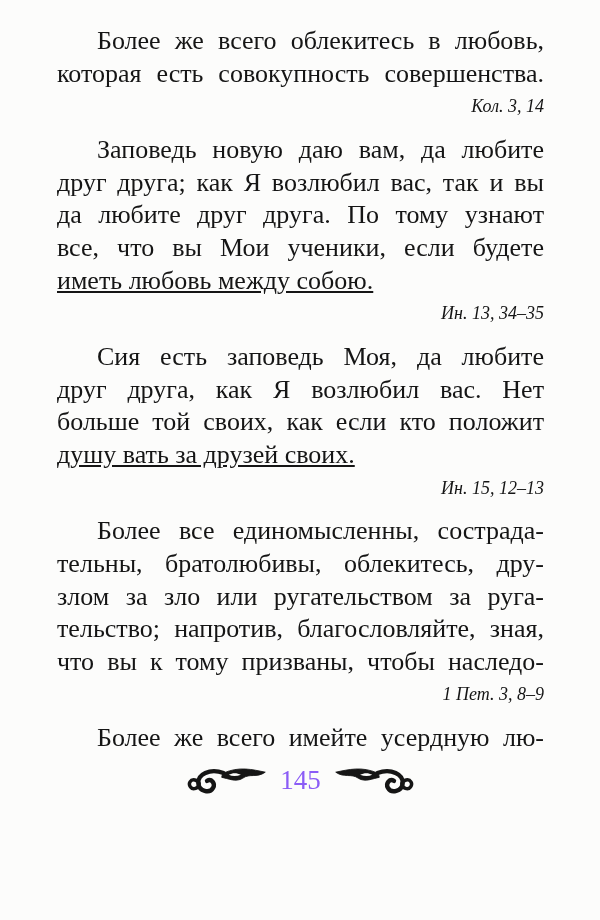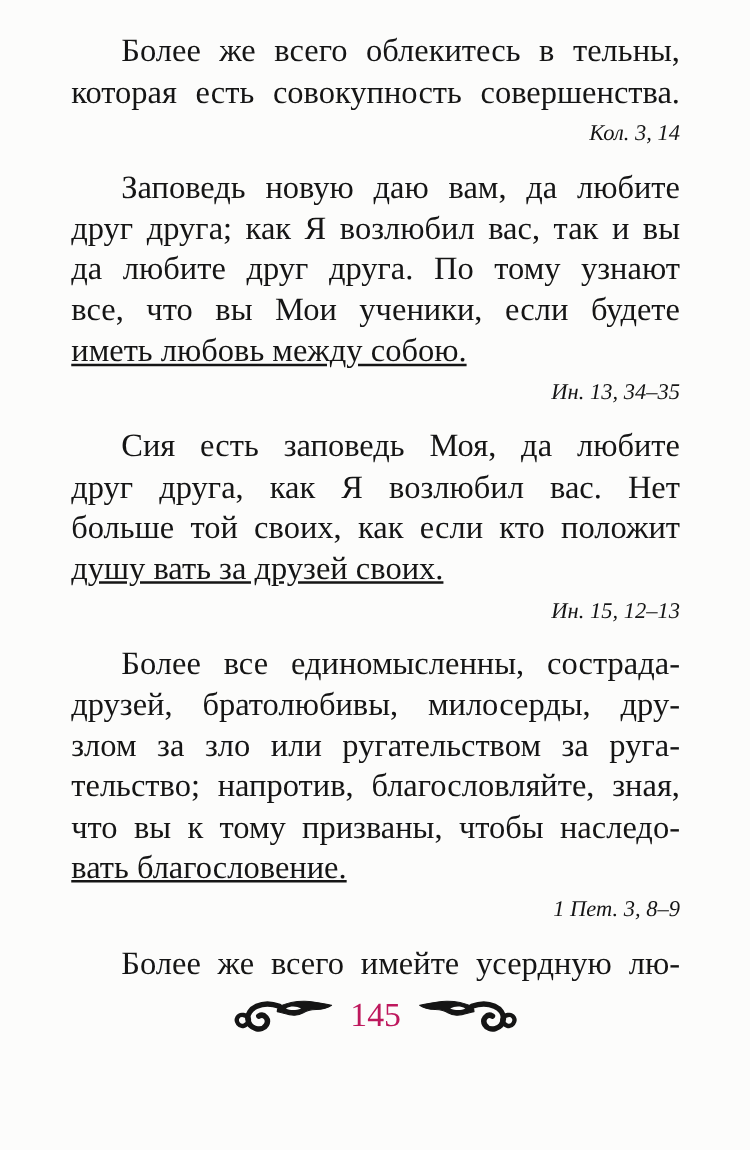--- a/index.html
+++ b/index.html
@@ -42,34 +42,34 @@
   .footer {
     margin-top: 5px;
     display: flex;
     align-items: center;
     justify-content: center;
     gap: 13px;
   }
   .page-number {
     font-size: 27px;
     line-height: 30px;
-    color: #be185d;
+    color: #8b5cf6;
   }
   .orn { display: inline-flex; align-items: center; }
   .orn svg { display: block; }
   .orn.mirrored svg { transform: scaleX(-1); }
 </style>
 </head>
 <body>
 
 <div class="page">
 
   <div class="quotes-area" id="quotes">
   <section class="quote">
-    <div class="line first">Более же всего облекитесь в тельны,</div>
+    <div class="line first">Более же всего облекитесь в любовь,</div>
         <div class="line">которая есть совокупность совершенства.</div>
         <div class="citation">Кол. 3, 14</div>
   </section>
 
   <section class="quote">
     <div class="line first">Заповедь новую даю вам, да любите</div>
         <div class="line">друг друга; как Я возлюбил вас, так и вы</div>
         <div class="line">да любите друг друга. По тому узнают</div>
         <div class="line">все, что вы Мои ученики, если будете</div>
         <div class="line flush-left">иметь любовь между собою.</div>
@@ -79,25 +79,24 @@
   <section class="quote">
     <div class="line first">Сия есть заповедь Моя, да любите</div>
         <div class="line">друг друга, как Я возлюбил вас. Нет</div>
         <div class="line">больше той своих, как если кто положит</div>
         <div class="line flush-left">душу вать за друзей своих.</div>
         <div class="citation">Ин. 15, 12–13</div>
   </section>
 
   <section class="quote">
     <div class="line first">Более все единомысленны, сострада-</div>
-        <div class="line">друзей, братолюбивы, милосерды, дру-</div>
+        <div class="line">тельны, братолюбивы, облекитесь, дру-</div>
         <div class="line">злом за зло или ругательством за руга-</div>
         <div class="line">тельство; напротив, благословляйте, зная,</div>
         <div class="line">что вы к тому призваны, чтобы наследо-</div>
-        <div class="line flush-left">вать благословение.</div>
         <div class="citation">1 Пет. 3, 8–9</div>
   </section>
 
   <section class="quote">
     <div class="line first">Более же всего имейте усердную лю-</div>
   </section>
 </div>
 
   <div class="footer">
     <span class="orn">

